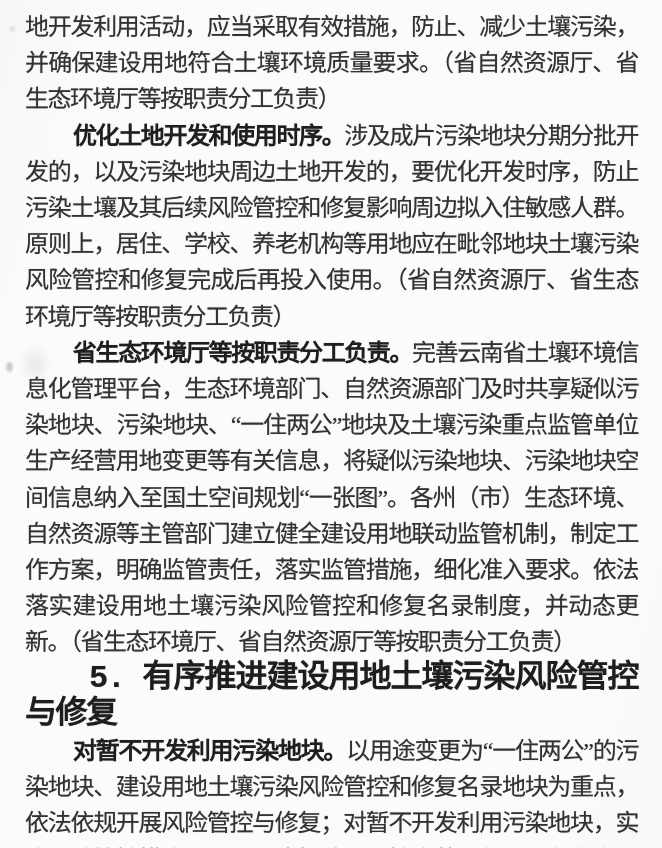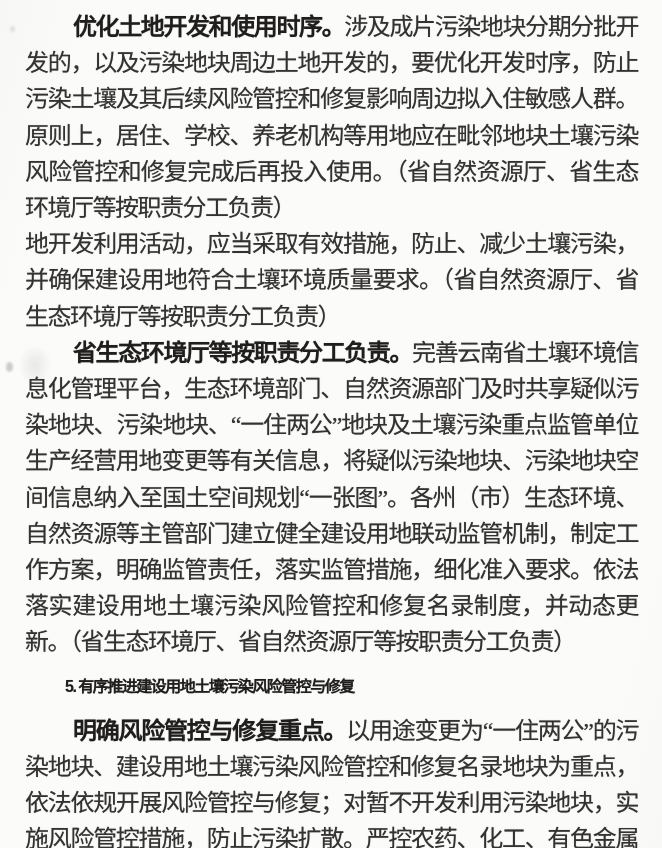--- a/index.html
+++ b/index.html
@@ -33,23 +33,23 @@
   }
   .para.no-indent {
     text-indent: 0;
   }
   .lead {
     font-family: "Liberation Sans", "DejaVu Sans", sans-serif;
     font-weight: bold;
     color: #1f1e1d;
   }
   .heading {
-    margin: 8px;
-    font-family: Liberation Sans, sans-serif;
-    font-size: 16px;
+    margin: 0;
+    font-family: Liberation Mono, monospace;
+    font-size: 32px;
     line-height: 36.2px;
     font-weight: bold;
     color: #1f1e1d;
     text-indent: 2em;
   }
   .artifact {
     position: absolute;
     border-radius: 50%;
     pointer-events: none;
   }
@@ -76,27 +76,27 @@
     height: 6px;
     background: rgba(140, 138, 134, 0.22);
     filter: blur(1px);
   }
 </style>
 </head>
 <body>
 
 <div class="page">
 
+  <p class="para no-indent"><span class="body-text">地开发利用活动，应当采取有效措施，防止、减少土壤污染，并确保建设用地符合土壤环境质量要求。（省自然资源厅、省生态环境厅等按职责分工负责）</span></p>
+
   <p class="para"><span class="lead">优化土地开发和使用时序。</span><span class="body-text">涉及成片污染地块分期分批开发的，以及污染地块周边土地开发的，要优化开发时序，防止污染土壤及其后续风险管控和修复影响周边拟入住敏感人群。原则上，居住、学校、养老机构等用地应在毗邻地块土壤污染风险管控和修复完成后再投入使用。（省自然资源厅、省生态环境厅等按职责分工负责）</span></p>
-
-  <p class="para no-indent"><span class="body-text">地开发利用活动，应当采取有效措施，防止、减少土壤污染，并确保建设用地符合土壤环境质量要求。（省自然资源厅、省生态环境厅等按职责分工负责）</span></p>
 
   <p class="para"><span class="lead">省生态环境厅等按职责分工负责。</span><span class="body-text">完善云南省土壤环境信息化管理平台，生态环境部门、自然资源部门及时共享疑似污染地块、污染地块、“一住两公”地块及土壤污染重点监管单位生产经营用地变更等有关信息，将疑似污染地块、污染地块空间信息纳入至国土空间规划“一张图”。各州（市）生态环境、自然资源等主管部门建立健全建设用地联动监管机制，制定工作方案，明确监管责任，落实监管措施，细化准入要求。依法落实建设用地土壤污染风险管控和修复名录制度，并动态更新。（省生态环境厅、省自然资源厅等按职责分工负责）</span></p>
 
   <h2 class="heading">5. 有序推进建设用地土壤污染风险管控与修复</h2>
 
-  <p class="para"><span class="lead">明确风险管控与修复重点。</span><span class="body-text">以用途变更为“一住两公”的污染地块、建设用地土壤污染风险管控和修复名录地块为重点，依法依规开展风险管控与修复；对暂不开发利用污染地块，实施风险管控措施，防止污染扩散。严控农药、化工、有色金属等行业</span></p>
+  <p class="para"><span class="lead">对暂不开发利用污染地块。</span><span class="body-text">以用途变更为“一住两公”的污染地块、建设用地土壤污染风险管控和修复名录地块为重点，依法依规开展风险管控与修复；对暂不开发利用污染地块，实施风险管控措施，防止污染扩散。严控农药、化工、有色金属等行业</span></p>
 
   <div class="artifact a1"></div>
   <div class="artifact a2"></div>
   <div class="artifact a3"></div>
 
 </div>
 
 </body></html>

